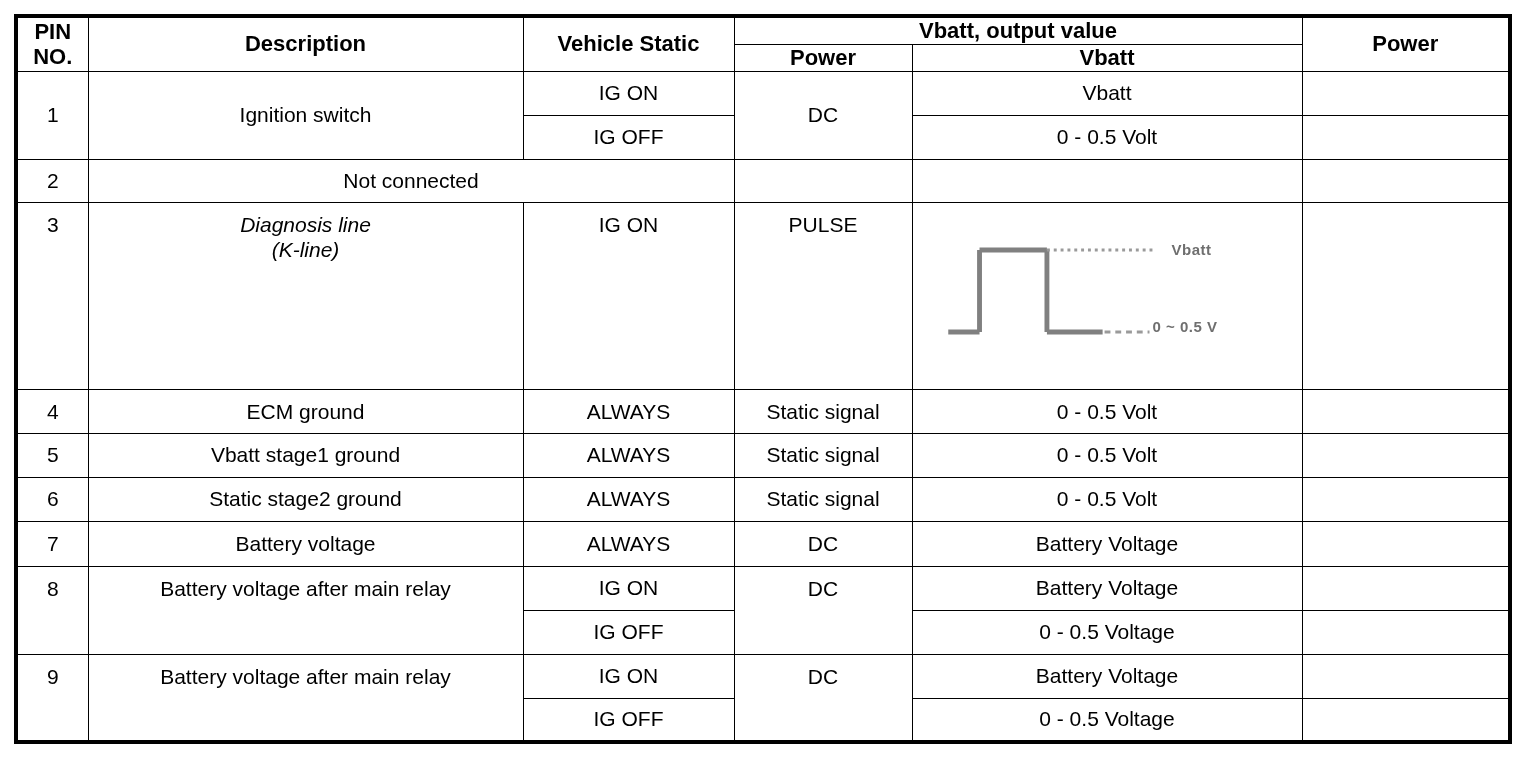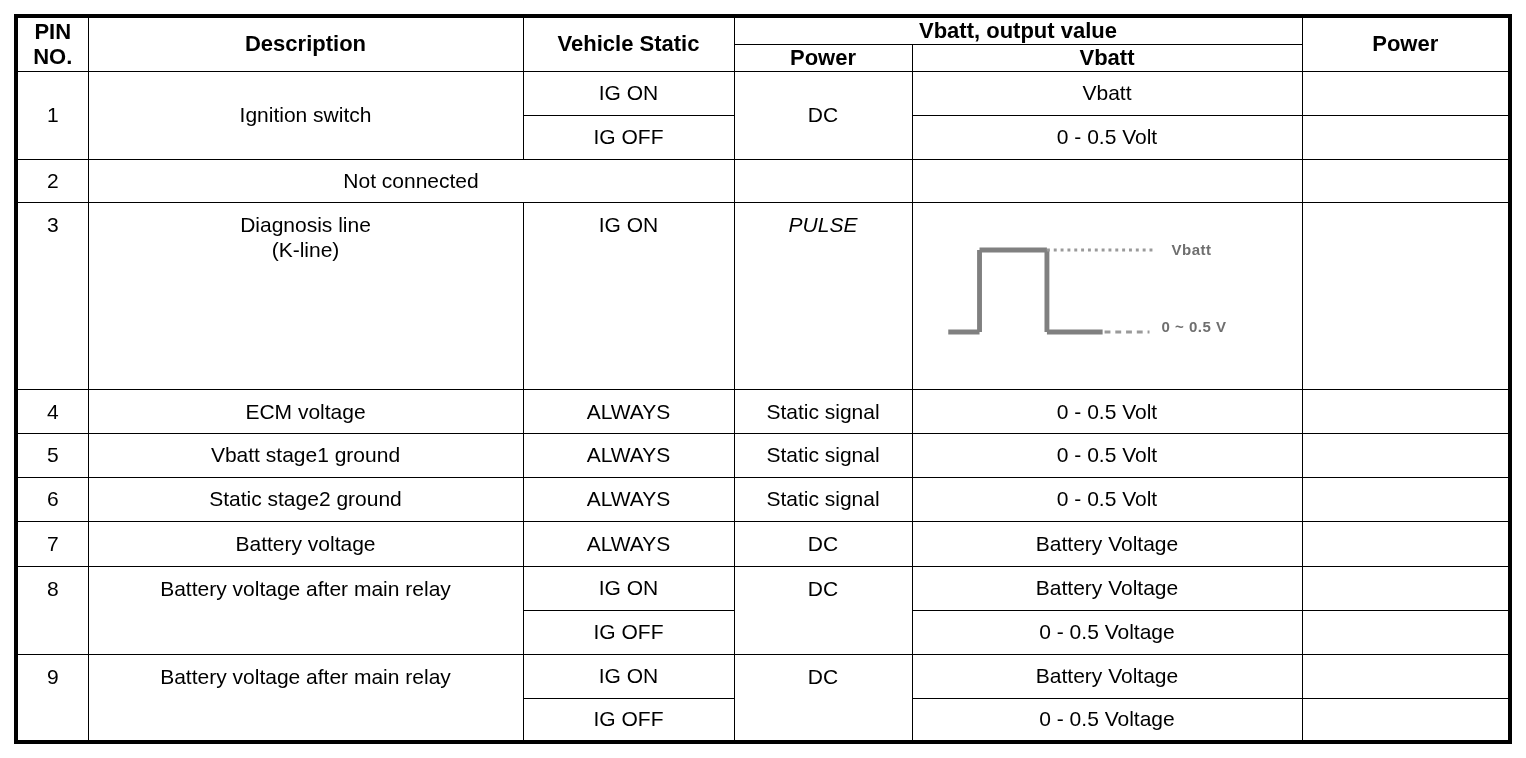--- a/index.html
+++ b/index.html
@@ -74,21 +74,21 @@
   }
   .wave-label {
     position: absolute;
     font-size: 15px;
     font-weight: bold;
     color: #6f6f6f;
     white-space: nowrap;
     letter-spacing: 0.5px;
   }
   .wave-label.vbatt { left: 255px; top: 33px; }
-  .wave-label.low   { left: 245px; top: 110px; }
+  .wave-label.low   { left: 236px; top: 110px; }
 </style>
 </head>
 <body>
 
 <div class="page">
   <table class="pin-table">
     <colgroup>
       <col class="col-pin">
         <col class="col-desc">
         <col class="col-state">
@@ -131,26 +131,26 @@
       <tr style="height:42px;">
         <td>2</td>
         <td colspan="2">Not connected</td>
         <td></td>
         <td></td>
         <td></td>
       </tr>
 
       <tr style="height:179px;">
         <td style="vertical-align:top;padding-top:10px;">3</td>
-        <td style="vertical-align:top;padding-top:10px;">
+        <td style="vertical-align:top;padding-top:10px;font-style:italic;">
           <span>Diagnosis line</span><br>
           <span>(K-line)</span>
         </td>
         <td style="vertical-align:top;padding-top:10px;">IG ON</td>
-        <td style="vertical-align:top;padding-top:10px;font-style:italic;">PULSE</td>
+        <td style="vertical-align:top;padding-top:10px;">PULSE</td>
         <td class="wave-cell">
           <div class="wave-wrap">
             <svg class="wave-svg" viewBox="0 0 390 176" preserveAspectRatio="none">
 
               <path d="M 32 124 L 64 124" stroke="#808080" stroke-width="5" fill="none"></path>
 
               <path d="M 64 124 L 64 42" stroke="#808080" stroke-width="5" fill="none"></path>
 
               <path d="M 64 42 L 133 42" stroke="#808080" stroke-width="5" fill="none"></path>
 
@@ -164,21 +164,21 @@
             </svg>
             <span class="wave-label vbatt">Vbatt</span>
             <span class="wave-label low">0 ~ 0.5 V</span>
           </div>
         </td>
         <td></td>
       </tr>
 
       <tr style="height:42px;">
         <td>4</td>
-        <td>ECM voltage</td>
+        <td>ECM ground</td>
         <td>ALWAYS</td>
         <td>Static signal</td>
         <td>0 - 0.5 Volt</td>
         <td></td>
       </tr>
 
       <tr style="height:42px;">
         <td>5</td>
         <td>Vbatt stage1 ground</td>
         <td>ALWAYS</td>

